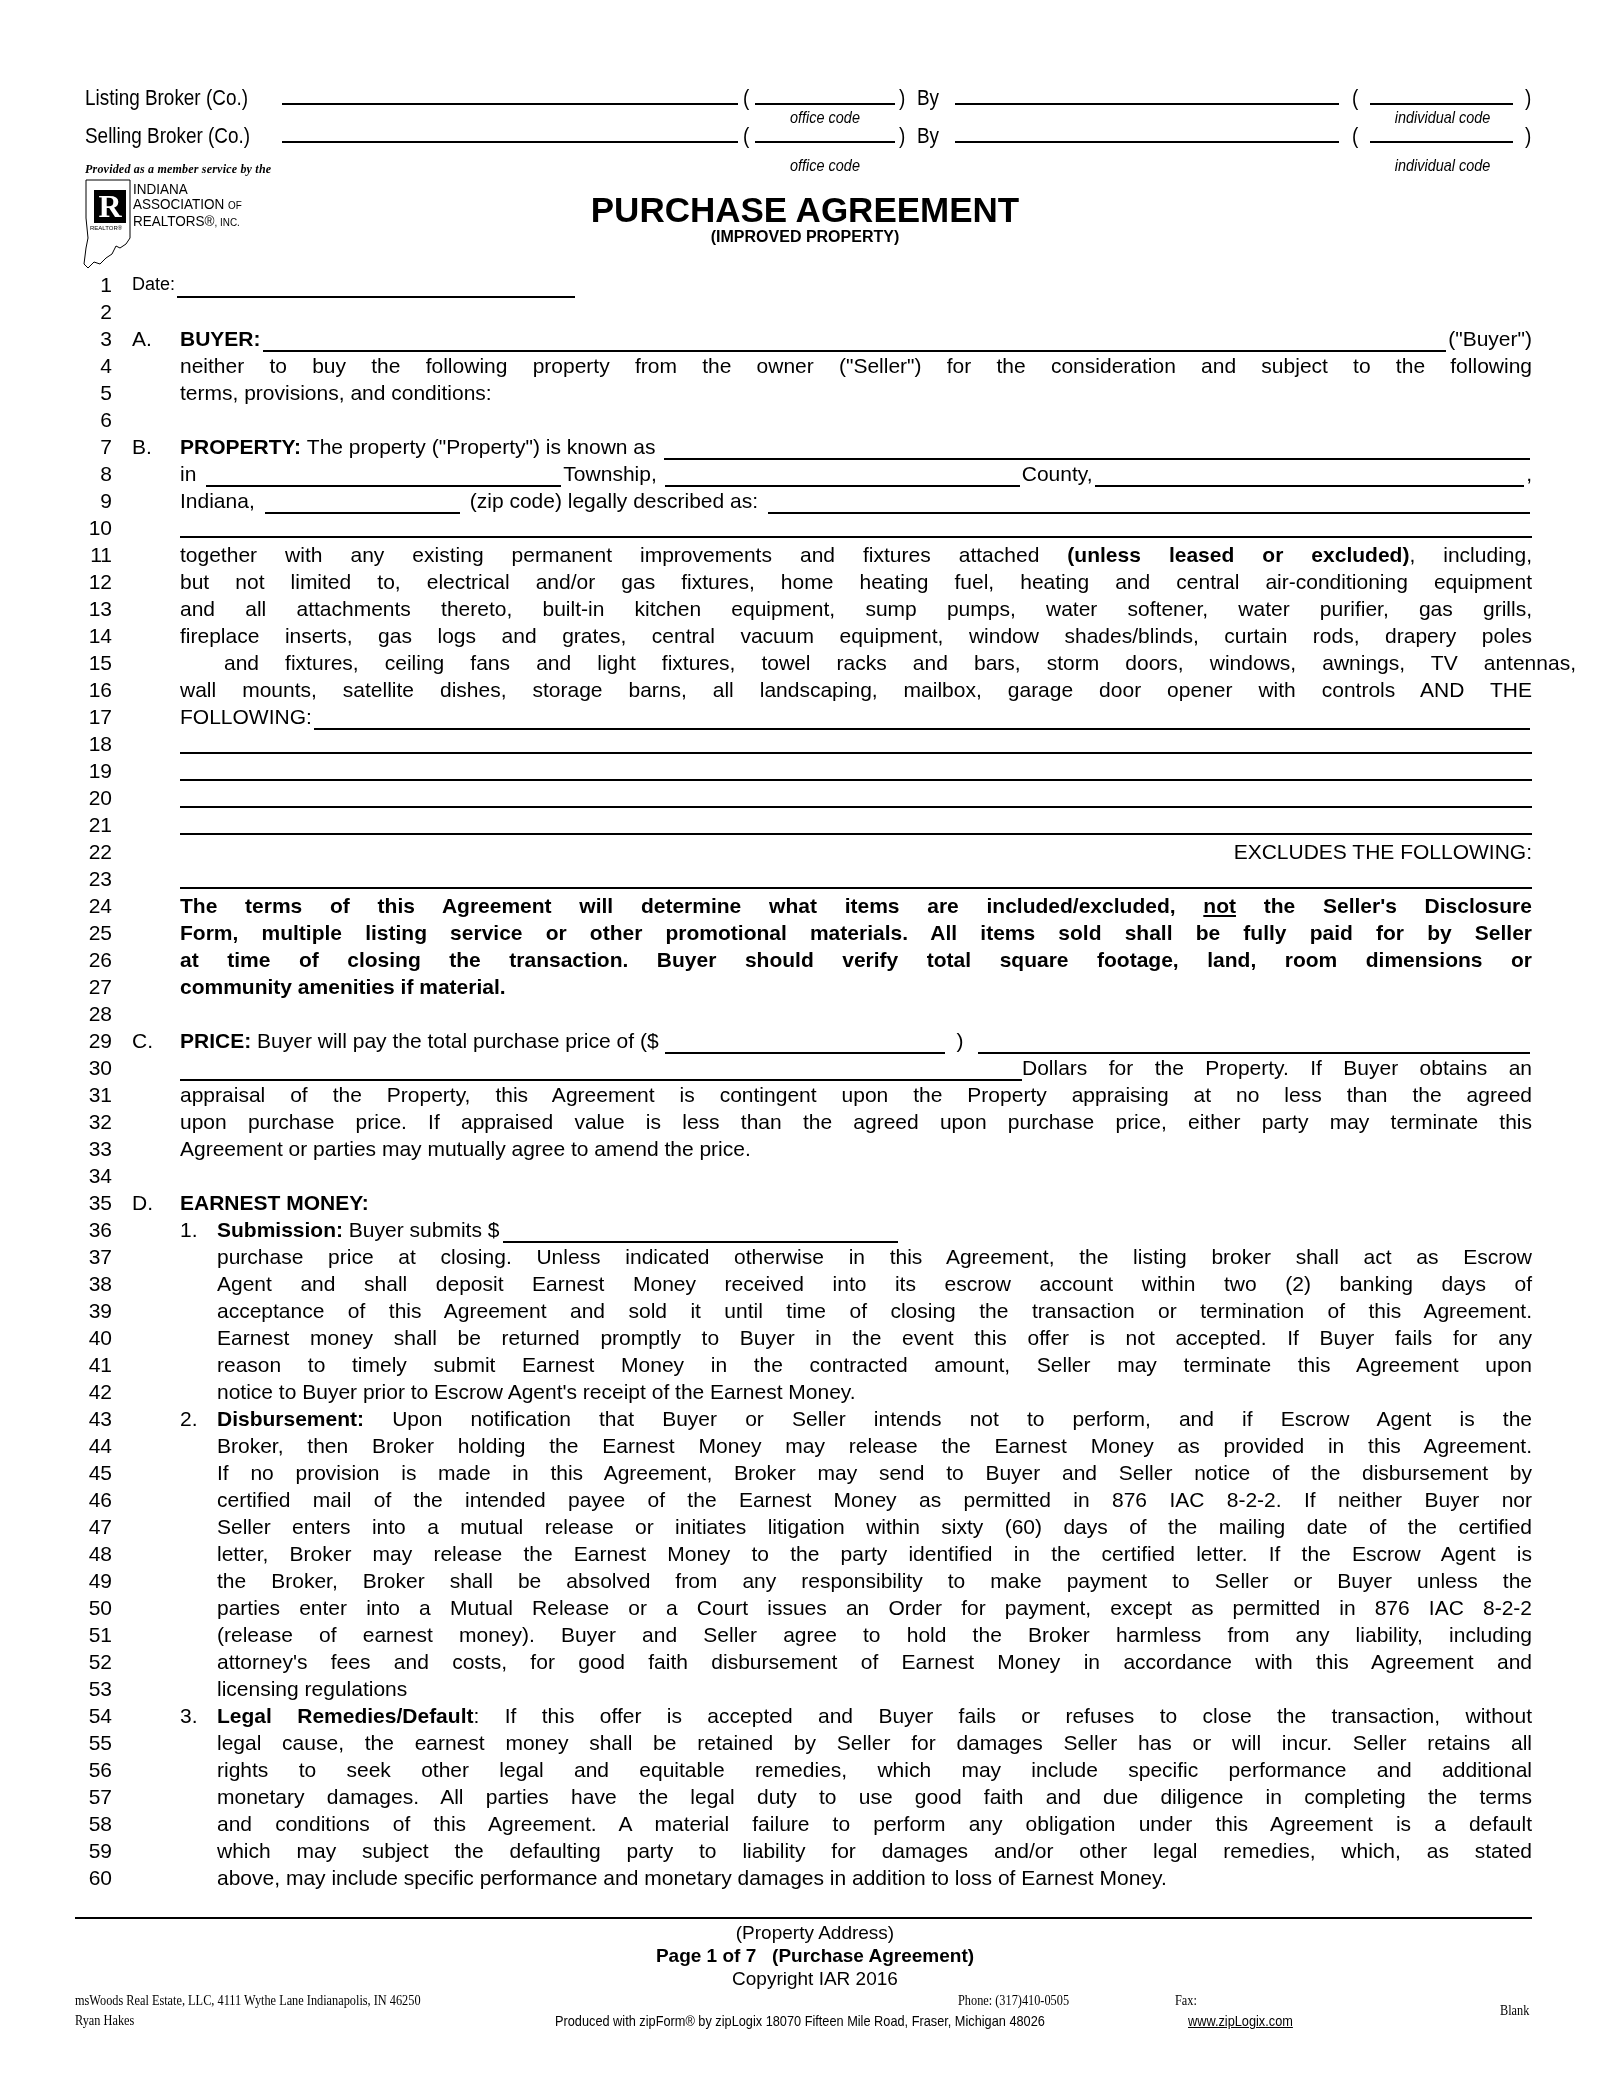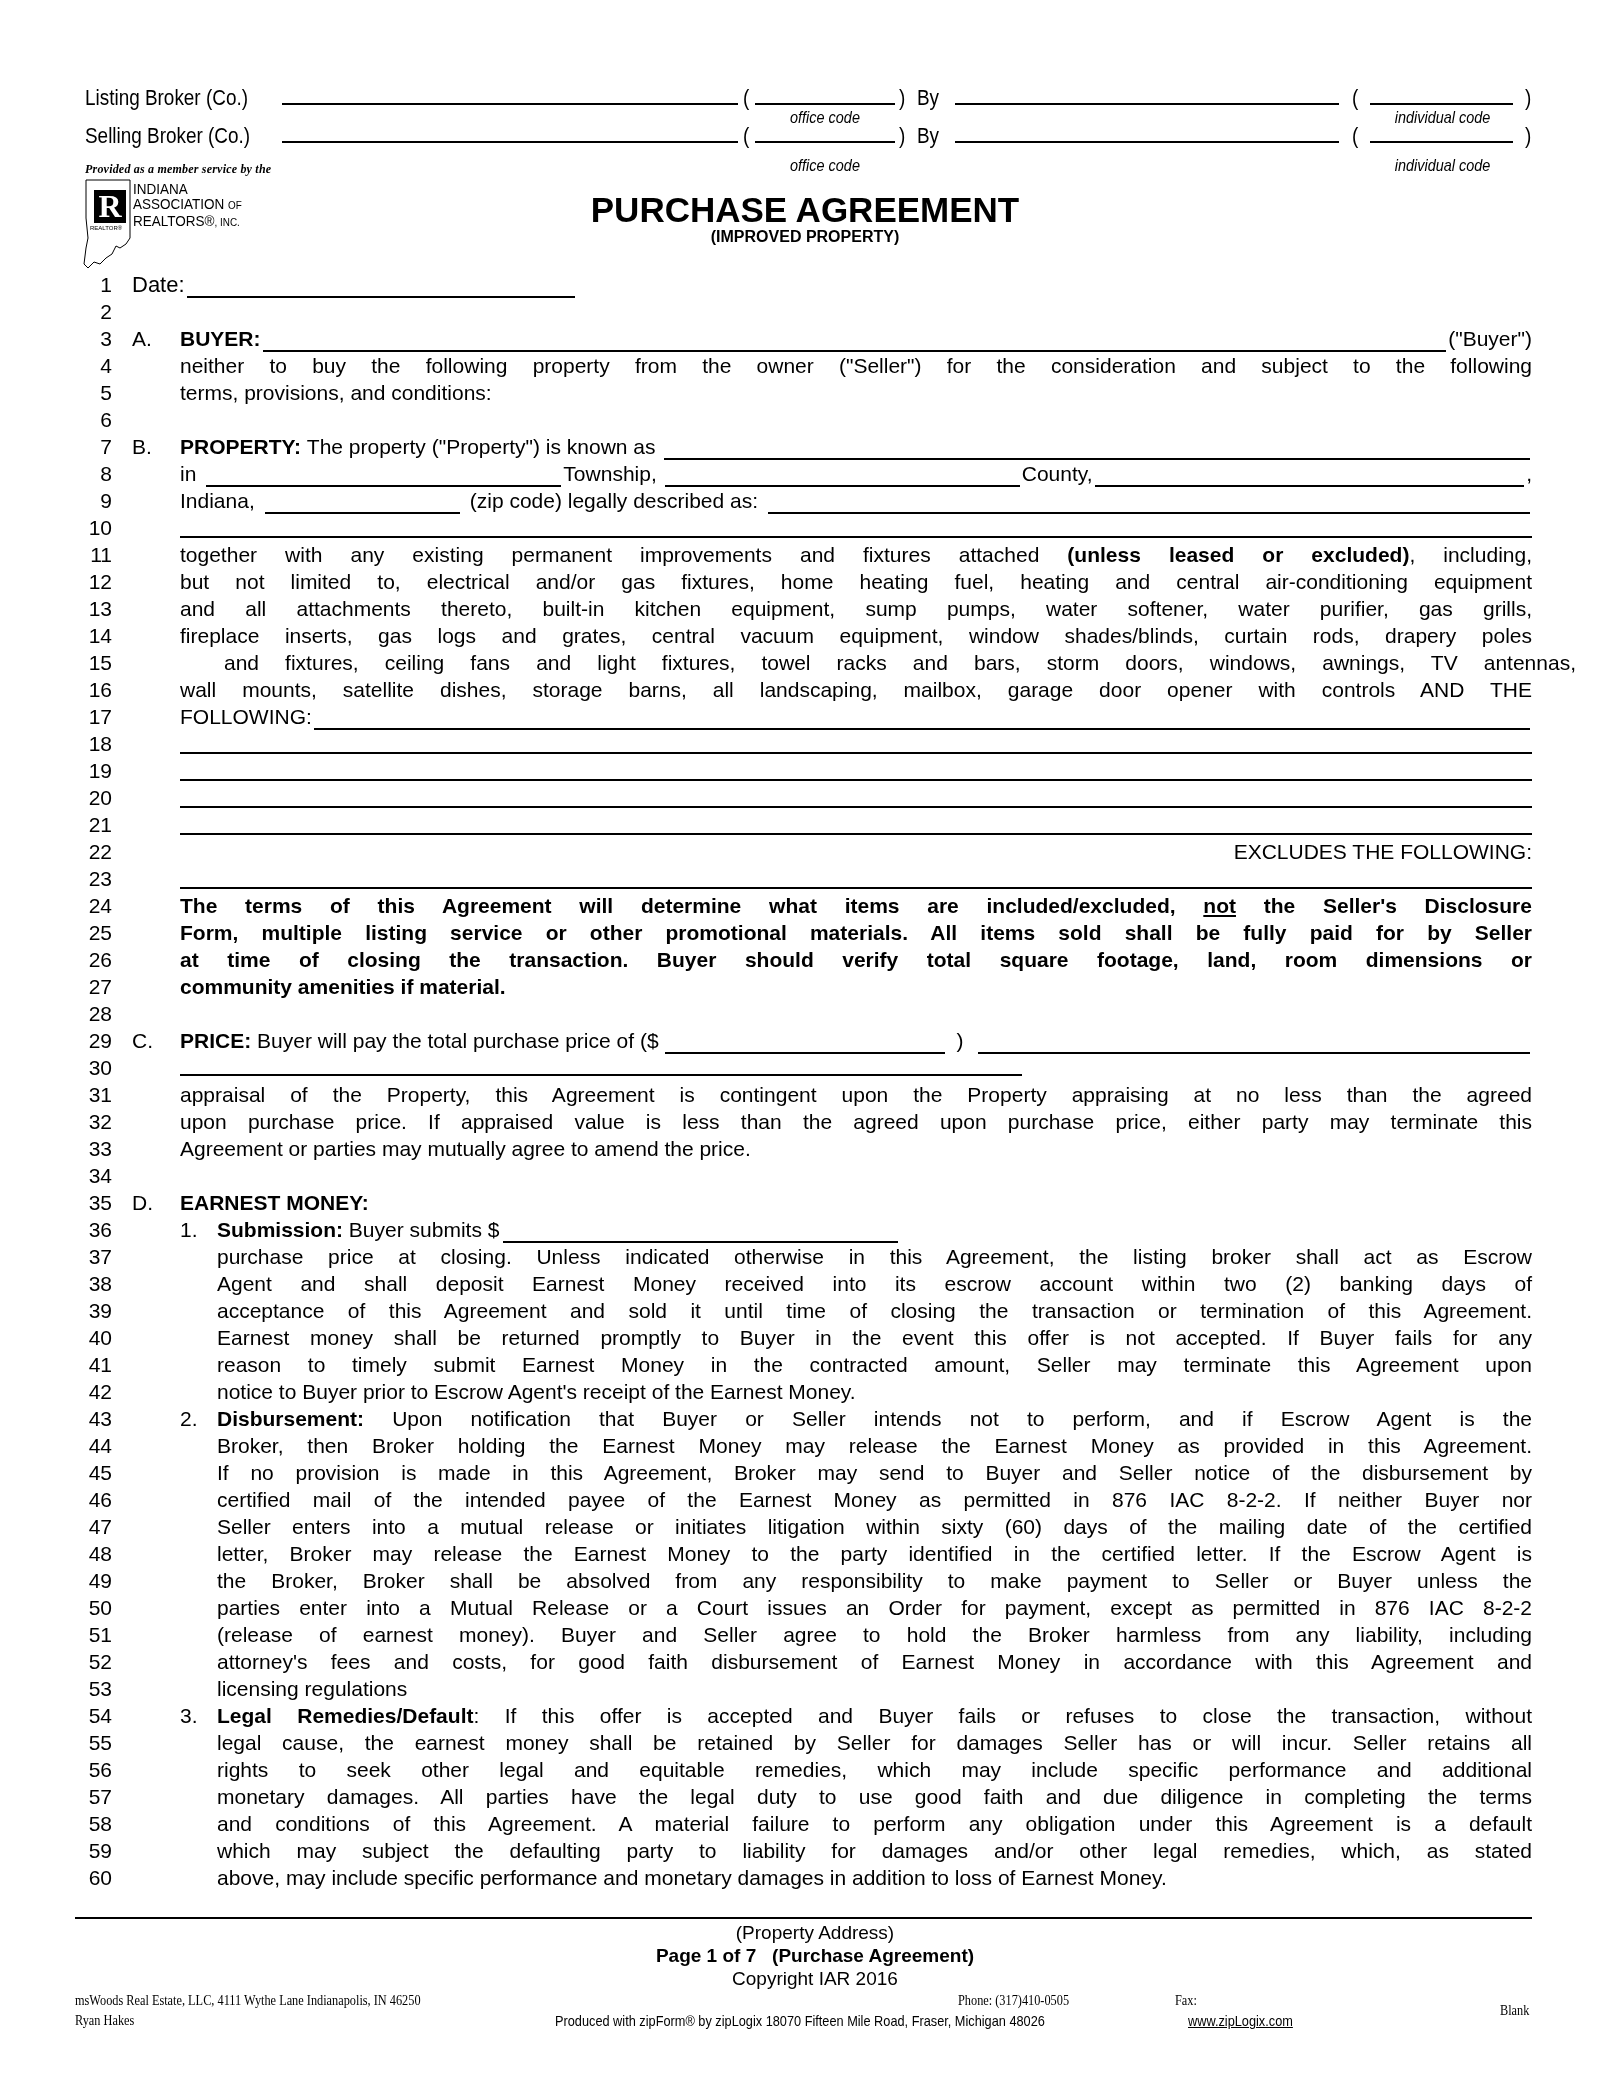--- a/index.html
+++ b/index.html
@@ -133,21 +133,21 @@
   <div class="ln" style="top:1675px">53</div>
   <div class="ln" style="top:1702px">54</div>
   <div class="ln" style="top:1729px">55</div>
   <div class="ln" style="top:1756px">56</div>
   <div class="ln" style="top:1783px">57</div>
   <div class="ln" style="top:1810px">58</div>
   <div class="ln" style="top:1837px">59</div>
   <div class="ln" style="top:1864px">60</div>
 </div>
 
-<div class="abs fld" style="left:132px;top:271px;width:445px;font-size:22px;line-height:27px;">
+<div class="abs fld" style="left:132px;top:271px;width:445px;font-size:18px;line-height:27px;">
   <span>Date:</span>
   <span class="grow"></span>
 </div>
 
 <span class="sec" style="top:325px;">A.</span>
 <div class="row fld" style="top:325px;">
   <b>BUYER:</b>
   <span class="grow"></span>
   <span>("Buyer")</span>
 </div>
@@ -203,20 +203,21 @@
 <span class="sec" style="top:1027px;">C.</span>
 <div class="row fld" style="top:1027px;">
   <b>PRICE:</b>&nbsp;
   <span>Buyer will pay the total purchase price of ($</span>
   <span class="grow" style="flex:0 0 280px;margin:0 12px 0 6px;"></span>
   <span>)</span>
   <span class="grow" style="margin-left:14px;"></span>
 </div>
 <div class="row fld" style="top:1054px;">
   <span class="grow" style="flex:0 0 842px;margin:0;"></span>
+  <span style="flex:1;text-align:justify;text-align-last:justify;">Dollars for the Property. If Buyer obtains an</span>
 </div>
 <div class="row just" style="top:1081px;">appraisal of the Property, this Agreement is contingent upon the Property appraising at no less than the agreed</div>
 <div class="row just" style="top:1108px;">upon purchase price. If appraised value is less than the agreed upon purchase price, either party may terminate this</div>
 <div class="row" style="top:1135px;">Agreement or parties may mutually agree to amend the price.</div>
 
 <span class="sec" style="top:1189px;">D.</span>
 <div class="row" style="top:1189px;"><b>EARNEST MONEY:</b></div>
 
 <span class="abs" style="left:180px;top:1216px;font-size:21px;line-height:27px;">1.</span>
 <div class="row ind fld" style="top:1216px;">

